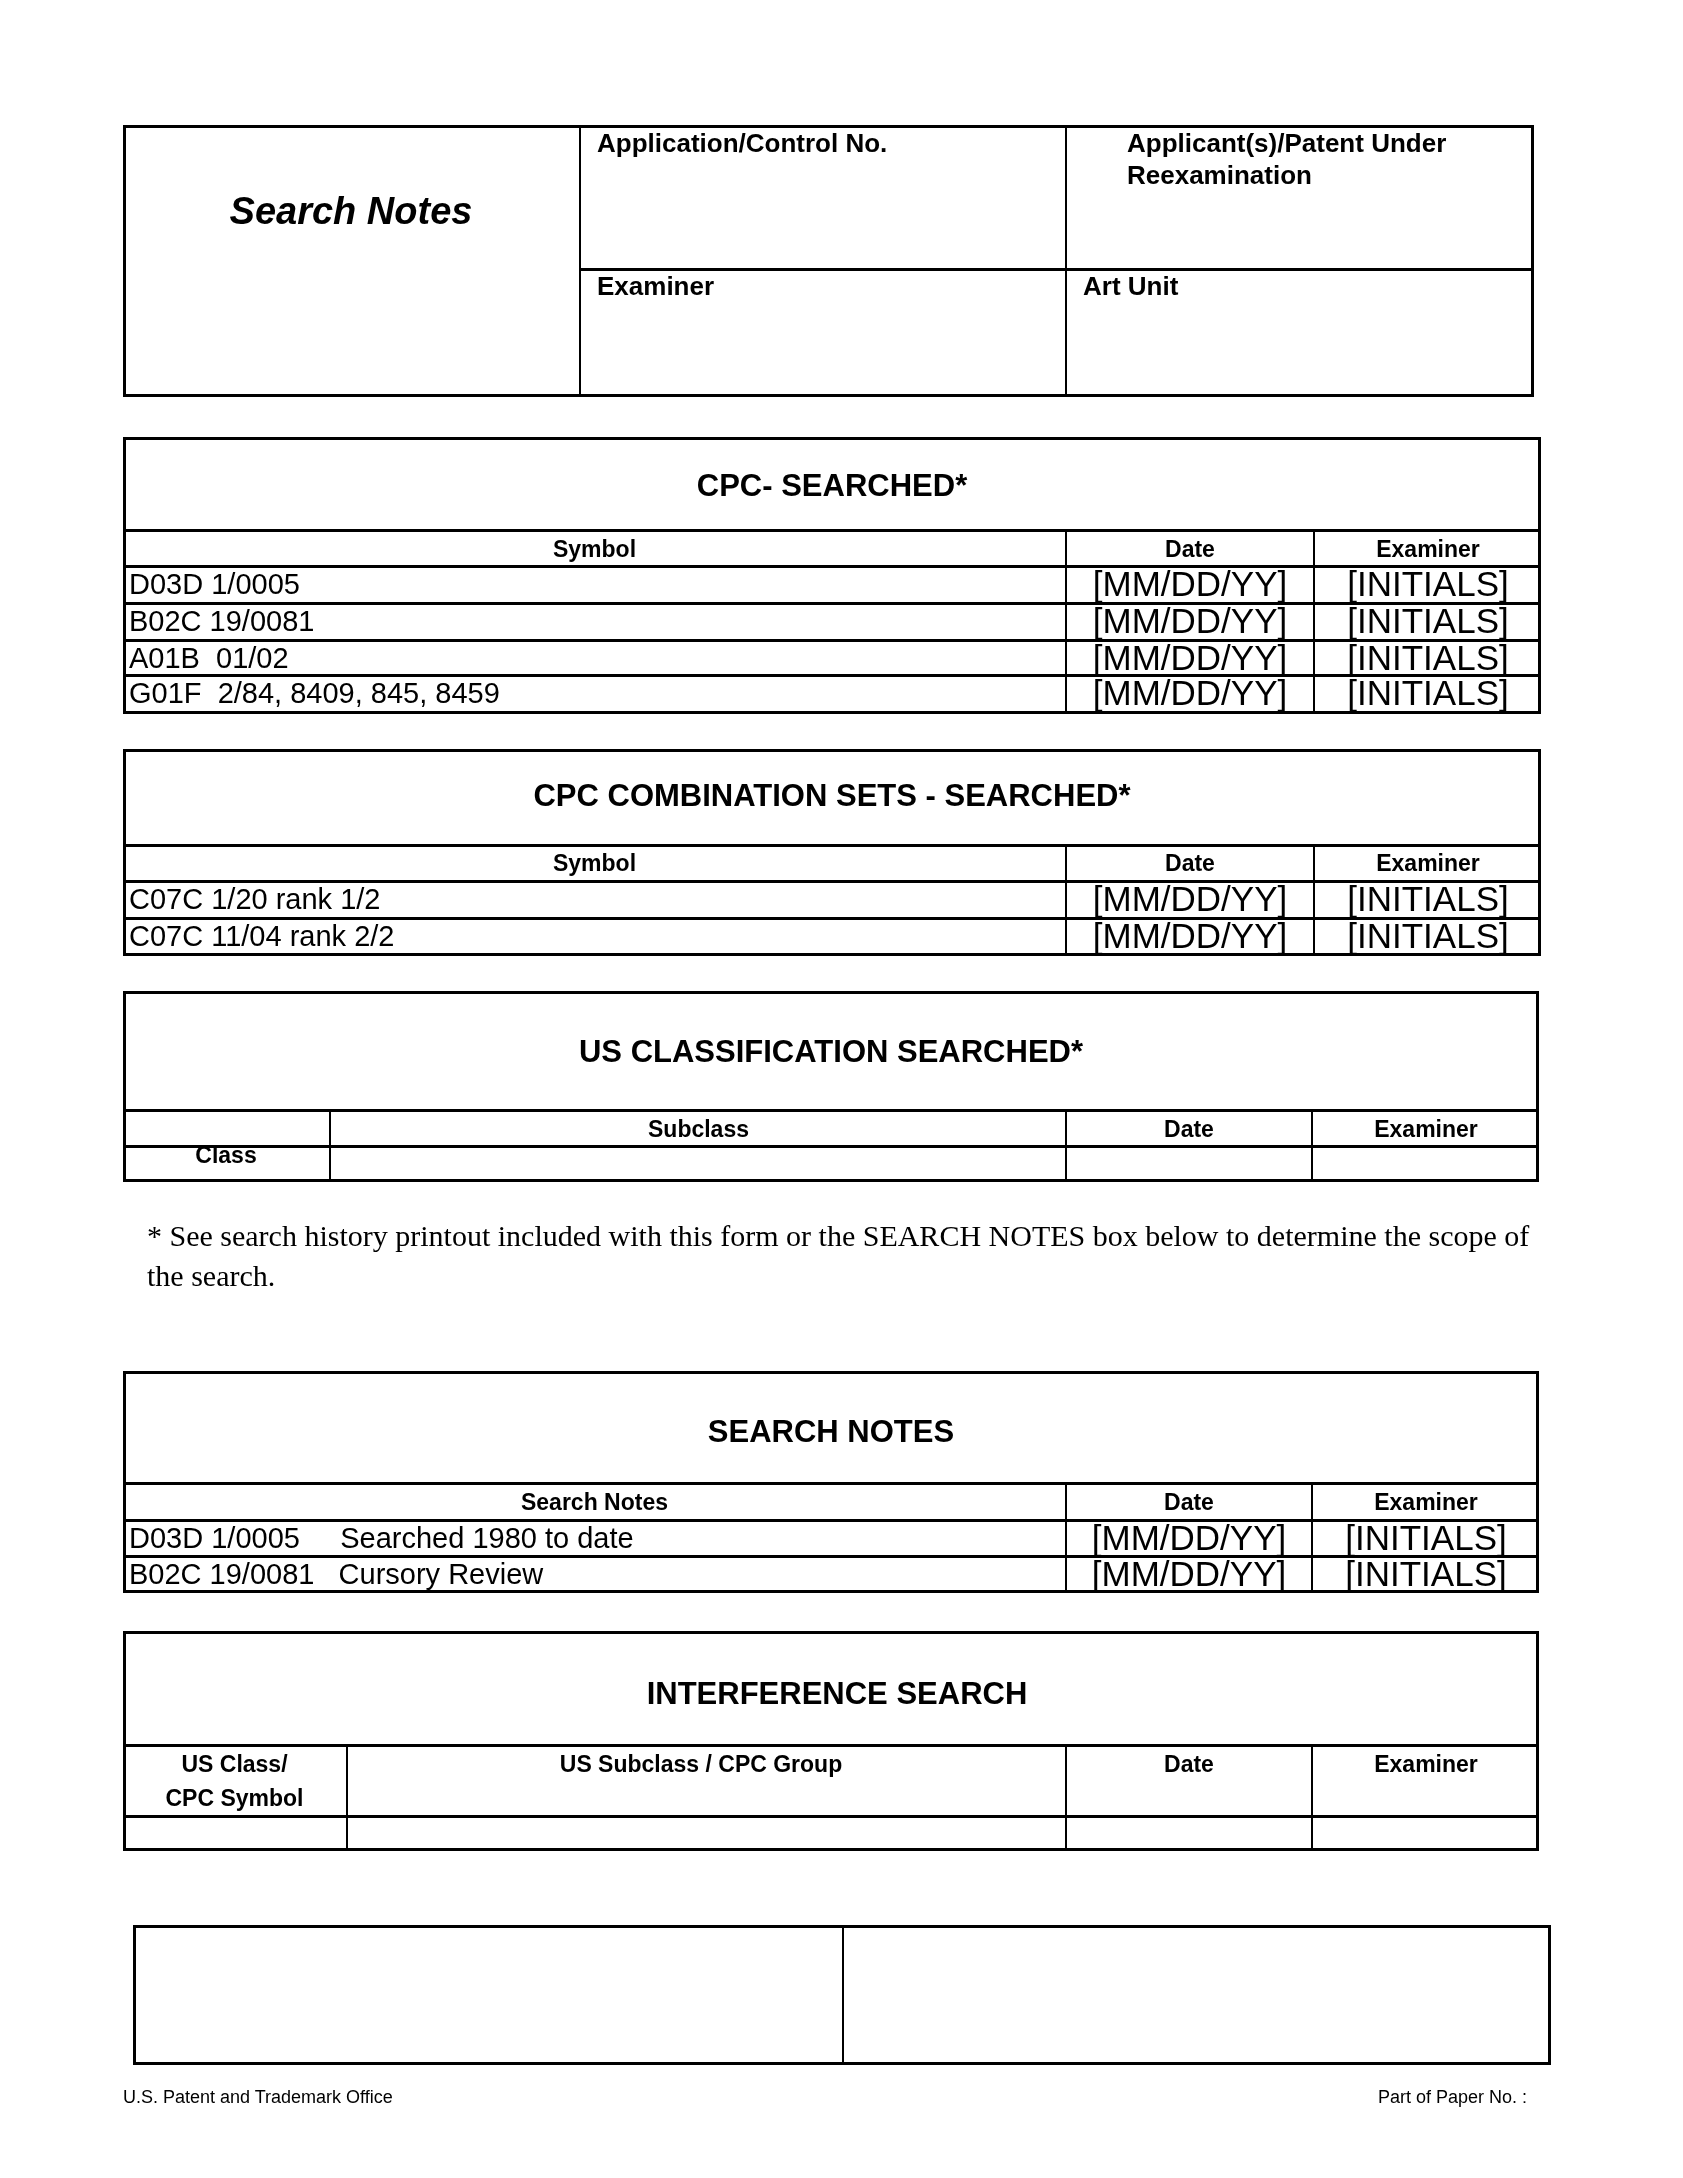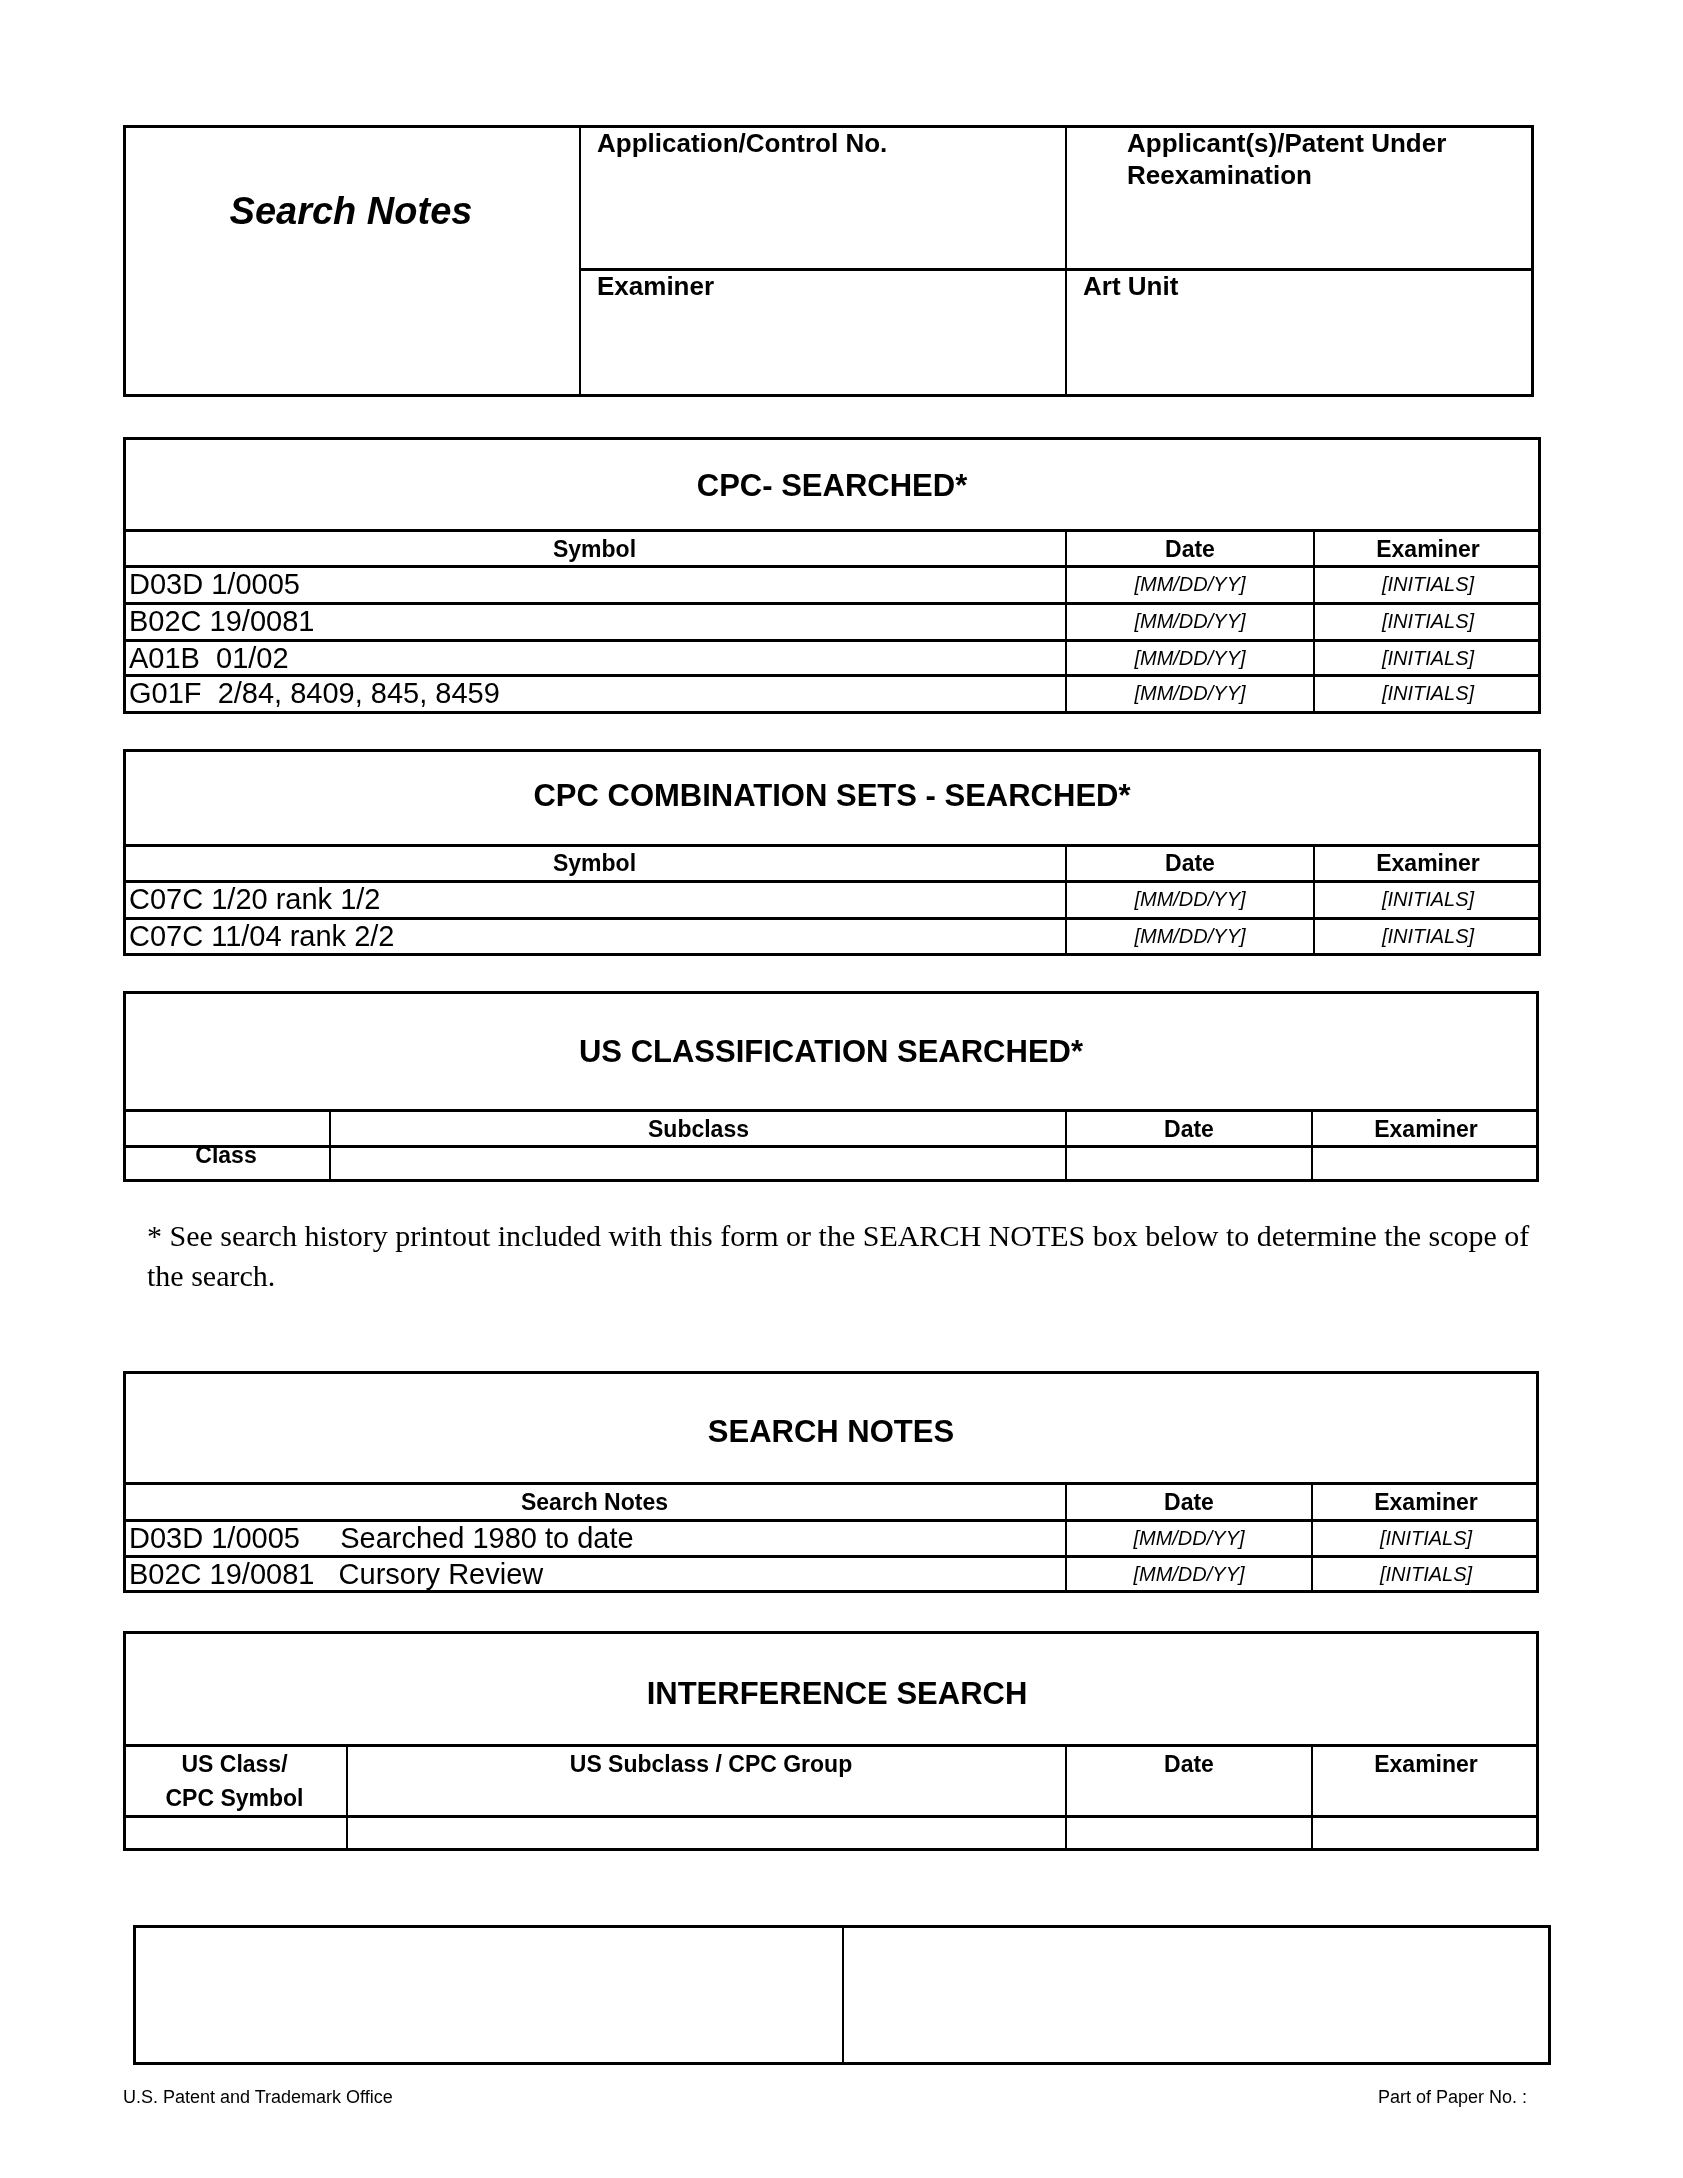--- a/index.html
+++ b/index.html
@@ -5,21 +5,21 @@
   html, body { margin:0; padding:0; background:#ffffff; }
   body { width:1683px; height:2178px; position:relative; font-family:"Liberation Sans", sans-serif; color:#000; overflow:hidden; }
   .abs { position:absolute; box-sizing:border-box; }
   .box { position:absolute; box-sizing:border-box; border:3px solid #000; }
   .vl { position:absolute; background:#000; width:2px; }
   .hl { position:absolute; background:#000; height:3px; }
   .hdrlbl { position:absolute; font-weight:bold; font-size:26px; line-height:32px; }
   .title { position:absolute; left:0; right:0; text-align:center; font-weight:bold; font-size:31px; }
   .colh { position:absolute; text-align:center; font-weight:bold; font-size:23px; line-height:34px; }
   .cell { position:absolute; font-size:29px; line-height:36px; white-space:pre; }
-  .cellc { position:absolute; font-size:20px; line-height:36px; text-align:center;font-style:italic; }
+  .cellc { position:absolute; font-size:35px; line-height:36px; text-align:center; }
   .foot { position:absolute; font-size:18px; }
   .note { position:absolute; font-family:"Liberation Serif", serif; font-size:30px; line-height:40px; }
 </style>
 </head>
 <body>
 
 <div class="box" style="left:123px; top:125px; width:1411px; height:272px;"></div>
 <div class="vl" style="left:579px; top:125px; height:272px;"></div>
 <div class="vl" style="left:1065px; top:125px; height:272px;"></div>
 <div class="hl" style="left:579px; top:268px; width:954px;"></div>
@@ -119,21 +119,21 @@
 </div>
 <div class="hl" style="left:123px; top:1744px; width:1416px;"></div>
 <div class="hl" style="left:123px; top:1815px; width:1416px;"></div>
 <div class="vl" style="left:346px; top:1746px; height:104px;"></div>
 <div class="vl" style="left:1065px; top:1746px; height:104px;"></div>
 <div class="vl" style="left:1311px; top:1746px; height:104px;"></div>
 <div class="colh" style="left:123px; width:223px; top:1747px;">
   <div>US Class/</div>
   <div>CPC Symbol</div>
 </div>
-<div class="colh" style="left:352px; width:718px; top:1747px;">US Subclass / CPC Group</div>
+<div class="colh" style="left:342px; width:718px; top:1747px;">US Subclass / CPC Group</div>
 <div class="colh" style="left:1067px; width:244px; top:1747px;">Date</div>
 <div class="colh" style="left:1313px; width:226px; top:1747px;">Examiner</div>
 
 <div class="box" style="left:133px; top:1925px; width:710px; height:140px; border-right:none;"></div>
 <div class="box" style="left:842px; top:1925px; width:709px; height:140px; border-left:2px solid #000;"></div>
 
 <div class="foot" style="left:123px; top:2087px;">U.S. Patent and Trademark Office</div>
 <div class="foot" style="left:1378px; top:2087px;">Part of Paper No. :</div>
 
 

